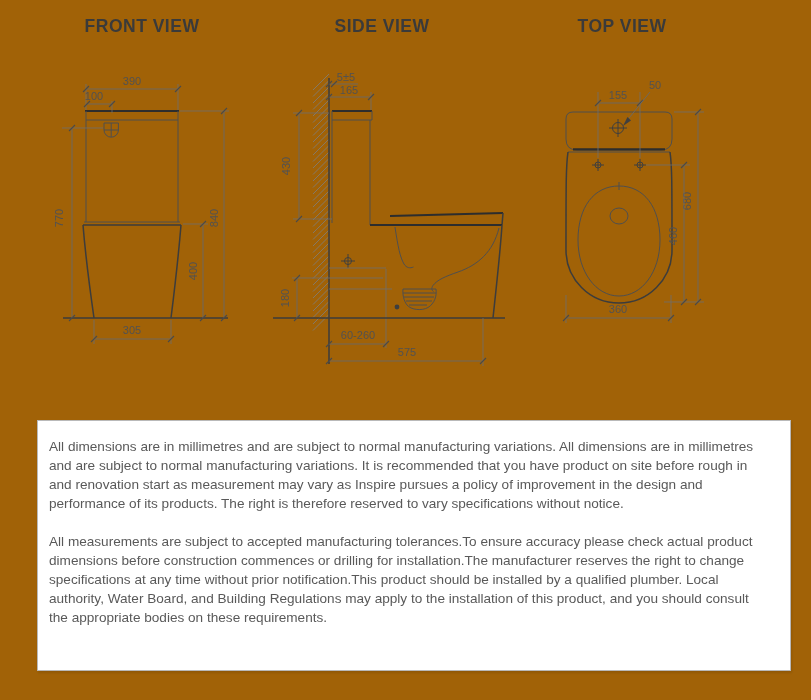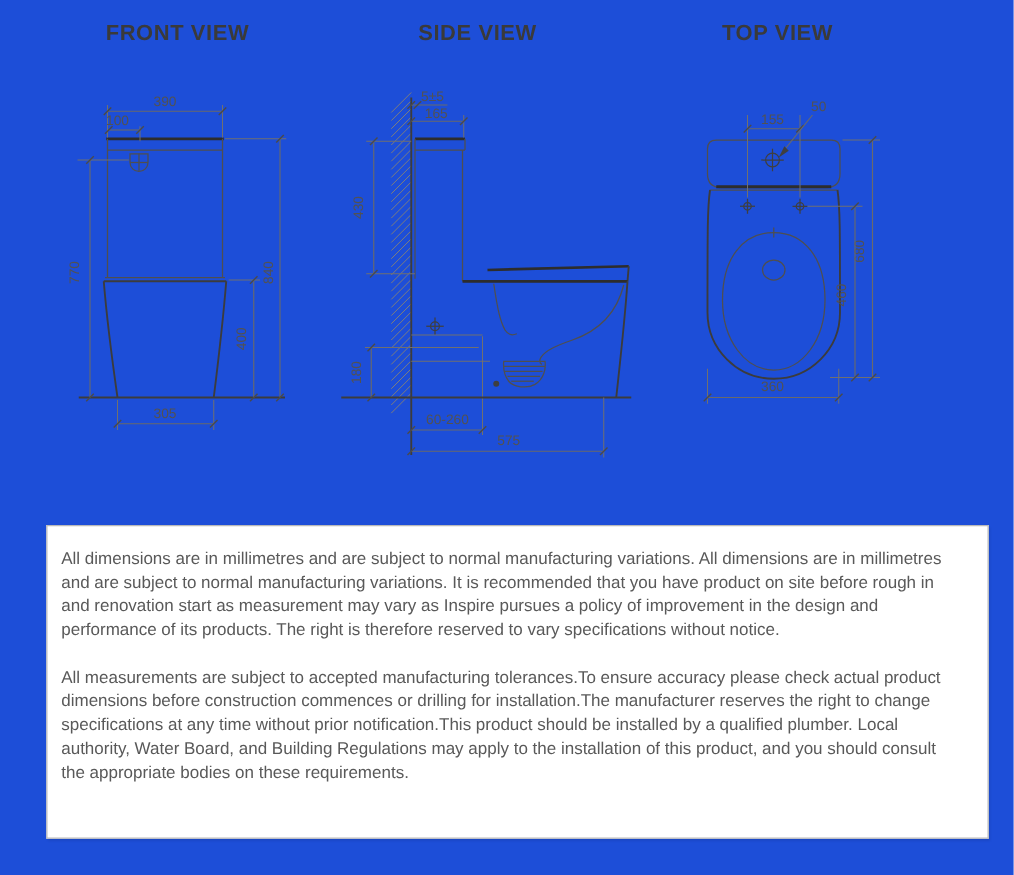--- a/index.html
+++ b/index.html
@@ -1,16 +1,16 @@
 <!DOCTYPE html>
 <html><head>
 <meta charset="utf-8">
 <style>
   html,body{margin:0;padding:0;background:#fff;}
-  .page{position:relative;width:811px;height:700px;background:#1d4ed8;overflow:hidden;
+  .page{position:relative;width:811px;height:700px;background:#a16207;overflow:hidden;
         font-family:"Liberation Sans",sans-serif;}
   svg{position:absolute;left:0;top:0;}
   svg text{font-family:"Liberation Sans",sans-serif;}
   .title{font-size:17.5px;font-weight:700;fill:#3a3a3a;letter-spacing:.5px;}
   .dim{font-size:11px;fill:#525252;}
   .thin{stroke:#4f4f4f;stroke-width:1;fill:none;}
   .med{stroke:#3c3c3c;stroke-width:1.5;fill:none;}
   .bold{stroke:#2d2d2d;stroke-width:2.2;fill:none;}
   .dimline{stroke:#6a6a6a;stroke-width:.9;fill:none;}
   .ext{stroke:#707070;stroke-width:.8;fill:none;}

